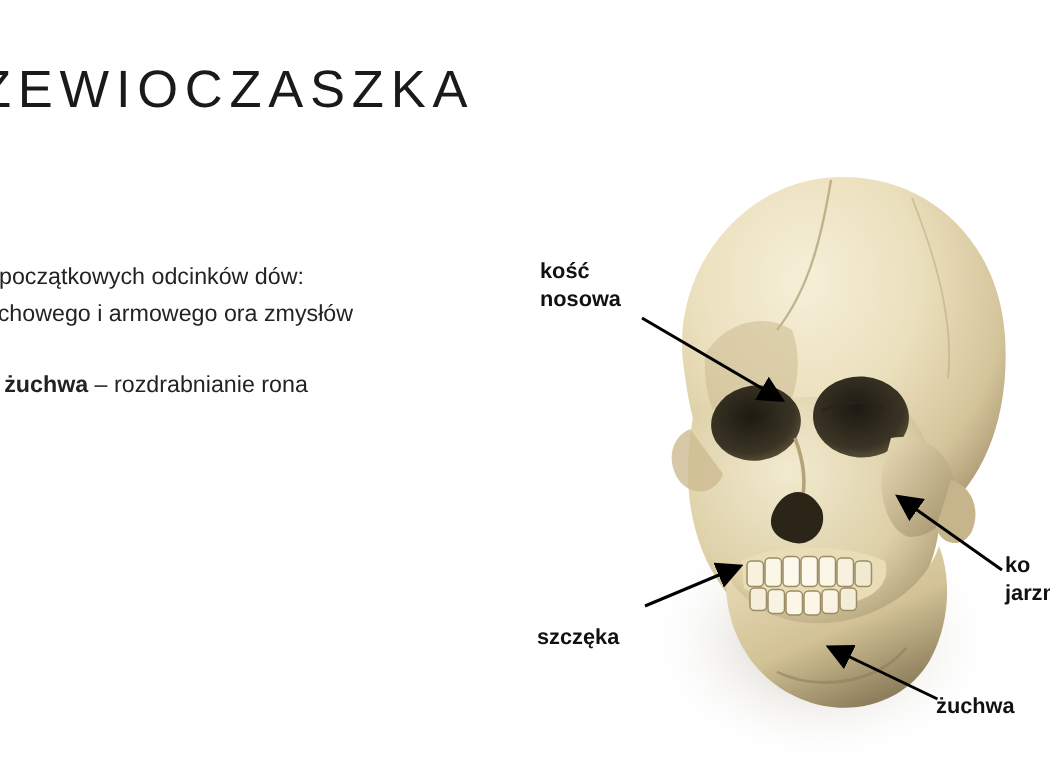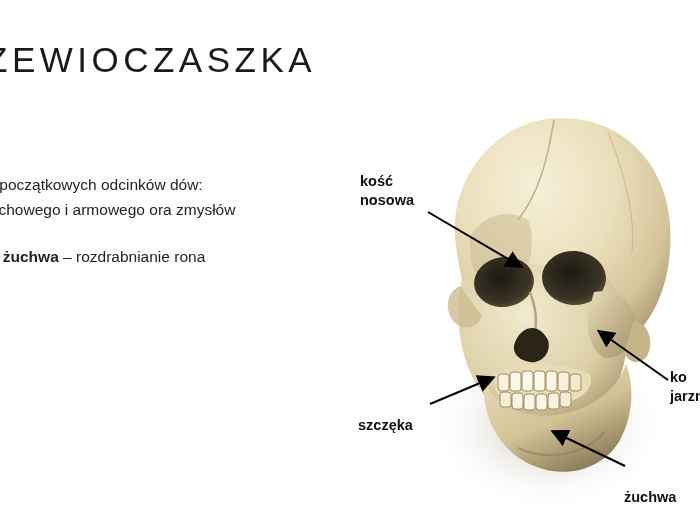--- a/index.html
+++ b/index.html
@@ -66,21 +66,21 @@
   .label {
     position: absolute;
     font-size: 14.5px;
     font-weight: 700;
     color: #111111;
     line-height: 19px;
     white-space: pre-line;
   }
   .lbl-nosowa { left: 360px; top: 172px; text-align: left; }
   .lbl-szczeka { left: 358px; top: 416px; }
-  .lbl-zuchwa { left: 624px; top: 488px; }
+  .lbl-zuchwa { left: 624px; top: 462px; }
   .lbl-jarzmowa { left: 670px; top: 368px; text-align: left; }
 
   .arrow-layer {
     position: absolute;
     left: 0; top: 0;
     width: 700px; height: 520px;
     pointer-events: none;
   }
 </style>
 </head>

